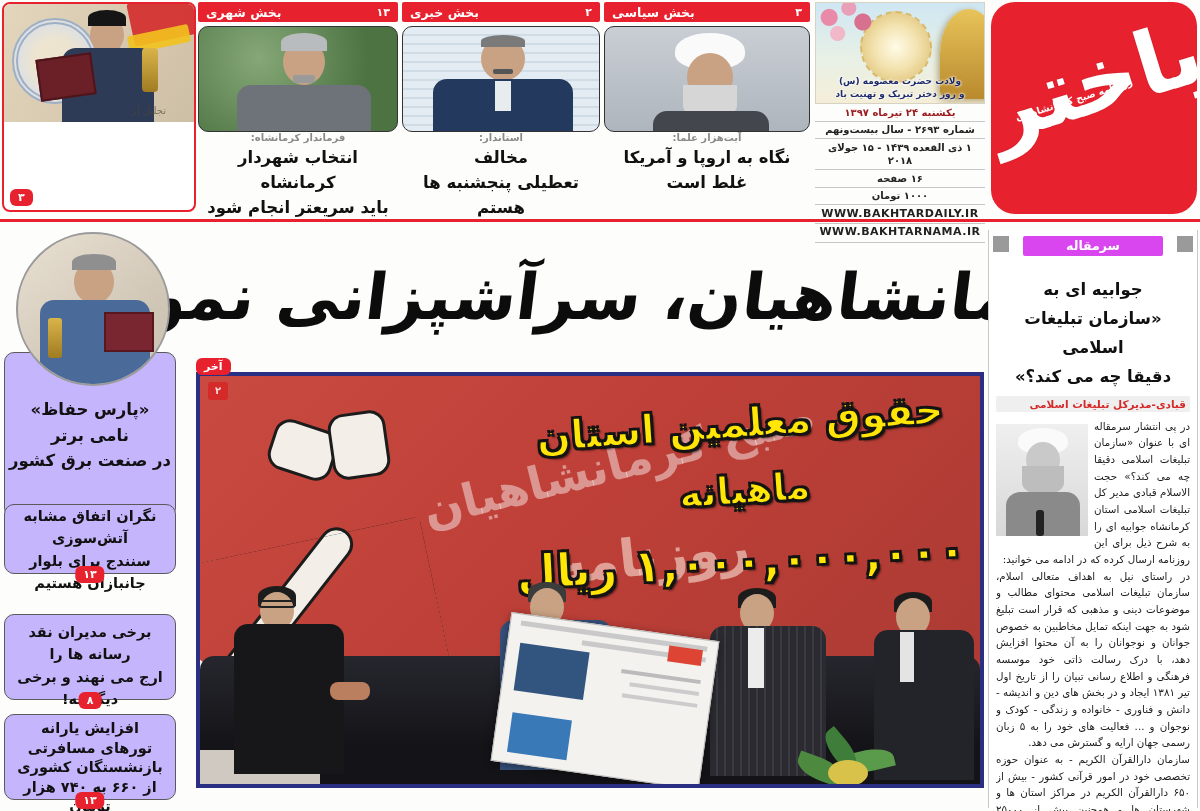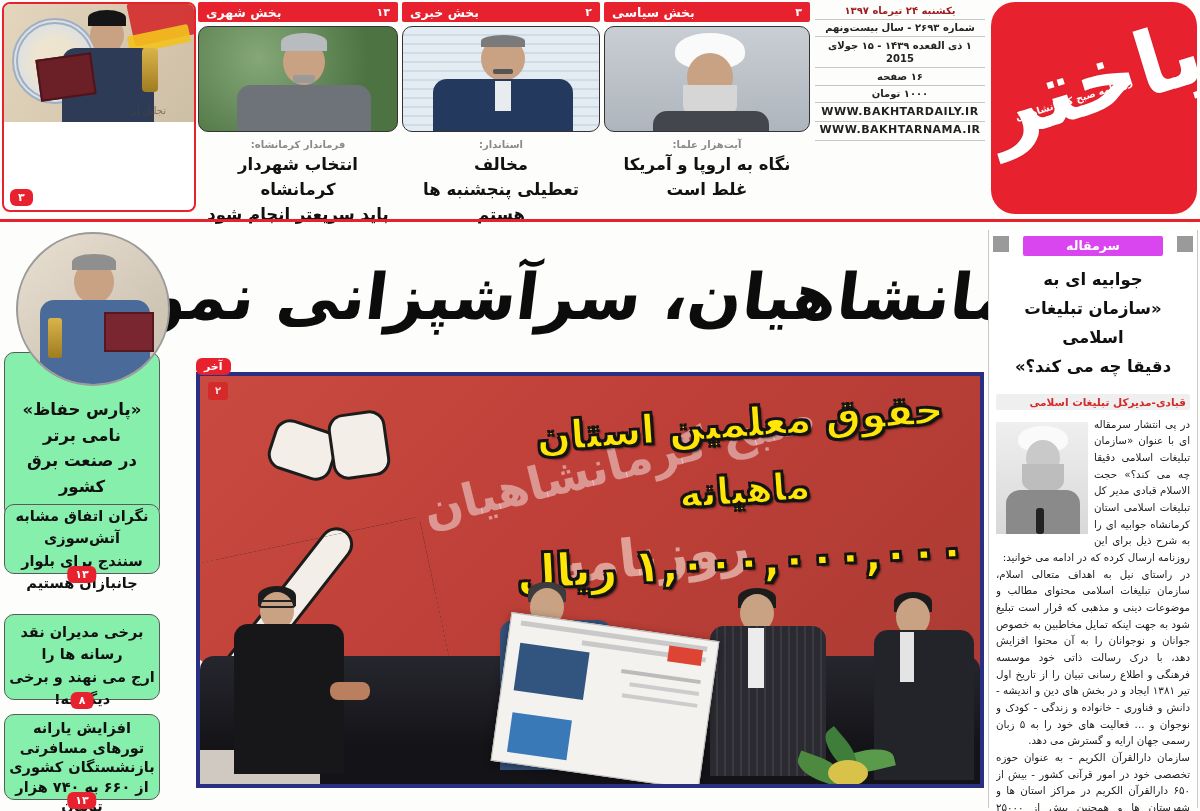--- a/index.html
+++ b/index.html
@@ -72,21 +72,21 @@
   .tstory .bar {
     height:20px; background:#e8212e; color:#fff; display:flex; align-items:center;
     font-size:12.5px; font-weight:bold; border-radius:2px; padding:0 8px;
   }
   .tstory .bar .sec { flex:1; text-align:left; }
   .tstory .bar .pg { font-size:11px; }
   .tphoto {
     margin-top:4px; height:106px; border:1.5px solid #333; border-radius:10px;
     overflow:hidden; position:relative;
   }
-  .kicker { margin-top:7px; text-align:center; font-size:10px; color:#8a8a8a; font-weight:bold; }
+  .kicker { text-align:center; font-size:10px; color:#8a8a8a; font-weight:bold; }
   .theadline { margin-top:3px; text-align:center; font-size:16.5px; font-weight:bold; color:#111; line-height:1.5; }
 
   
   .head { position:absolute; border-radius:50%; background:#c9a183; }
   .suit { position:absolute; border-radius:14px 14px 0 0; }
 
   
   .pstory {
     left:2px; top:2px; width:194px; height:210px;
     border:2px solid #e8212e; border-radius:8px; overflow:hidden; background:#fff;
@@ -114,22 +114,22 @@
     font-size:13.5px; line-height:1.55;
   }
   .badge {
     background:#e8212e; color:#fff; font-size:11px; font-weight:bold;
     border-radius:6px; padding:1px 8px; display:inline-block; line-height:1.4;
   }
   .pstory .badge { position:absolute; left:6px; bottom:4px; }
 
   
   .lbox {
-    left:4px; width:156px; border:1.5px solid #5a5a5a; border-radius:10px;
-    background:#86efac; text-align:center;
+    left:4px; width:172px; border:1.5px solid #5a5a5a; border-radius:10px;
+    background:#c4b5fd; text-align:center;
   }
   .lbox .badge { position:absolute; left:50%; bottom:-10px; transform:translateX(-50%); }
   .lheadline { font-size:16.5px; font-weight:bold; color:#111; line-height:1.55; }
   .circle-photo {
     left:16px; top:232px; width:154px; height:154px; border-radius:50%;
     border:2px solid #9a9a9a; overflow:hidden; z-index:3;
     background:linear-gradient(140deg,#e8e0d2 0%,#cfc5b5 70%);
   }
 
   
@@ -193,22 +193,22 @@
 
   
   .edcol {
     left:988px; top:230px; width:210px; height:578px;
     border-left:1px solid #c9c9c9; border-right:1px solid #c9c9c9;
     padding:4px 7px 0; background:#fff;
   }
   .regmark { position:absolute; top:6px; width:16px; height:16px; background:#9a9a9a; }
   .ed-bar { margin:2px auto 0; width:140px; height:20px; background:#d946ef; color:#fff;
     font-size:12.5px; font-weight:bold; text-align:center; line-height:20px; border-radius:2px; }
-  .ed-headline { margin-top:10px; text-align:center; font-size:16.5px; font-weight:bold; color:#101010; line-height:1.75; }
-  .ed-byline { margin-top:12px; background:#efefef; color:#d42a2a; font-size:10.5px; font-weight:bold;
+  .ed-headline { margin-top:20px; text-align:center; font-size:16.5px; font-weight:bold; color:#101010; line-height:1.75; }
+  .ed-byline { margin-top:4px; background:#efefef; color:#d42a2a; font-size:10.5px; font-weight:bold;
     padding:2px 4px; border-radius:2px; }
   .ed-photo { float:left; width:92px; height:112px; margin:6px 6px 2px 0;
     background:linear-gradient(180deg,#efefef 0%,#d8d8d8 100%); position:relative; overflow:hidden;
     filter:grayscale(1); }
   .ed-body { margin-top:6px; font-size:10.3px; color:#1c1c1c; text-align:justify; line-height:1.62;
     overflow:hidden; height:402px; }
 
   .turban { position:absolute; background:#fafafa; border-radius:50% 50% 40% 40%; }
   .beard { position:absolute; background:#d6d6d6; border-radius:0 0 40% 40%; }
 </style>
@@ -216,24 +216,33 @@
 <body>
 
 <div id="page">
 
   <div class="abs masthead">
     <div class="masthead-title">باختر</div>
     <div class="masthead-sub">روزنامه صبح کرمانشاهیان</div>
   </div>
 
   <div class="abs infocol">
+    <div class="occasion">
+      <div class="dome">
+          <div class="dome-tip"></div>
+        </div>
+      <div class="ornate"></div>
+      <div class="flowers"></div>
+      <div class="occasion-text prelines">ولادت حضرت معصومه (س)
+و روز دختر تبریک و تهنیت باد</div>
+    </div>
     <div class="infolines">
       <div class="infoline first">یکشنبه ۲۴ تیرماه ۱۳۹۷</div>
       <div class="infoline">شماره ۲۶۹۳ - سال بیست‌ونهم</div>
-      <div class="infoline">۱ ذی القعده ۱۴۳۹ - ۱۵ جولای 2015</div>
+      <div class="infoline">۱ ذی القعده ۱۴۳۹ - ۱۵ جولای ۲۰۱۸</div>
       <div class="infoline">۱۶ صفحه</div>
       <div class="infoline">۱۰۰۰ تومان</div>
       <div class="infoline url">WWW.BAKHTARDAILY.IR</div>
       <div class="infoline url">WWW.BAKHTARNAMA.IR</div>
     </div>
   </div>
 
   <div class="abs tstory" style="left:604px;width:206px;">
     <div class="bar">
       <span class="pg">۳</span>

